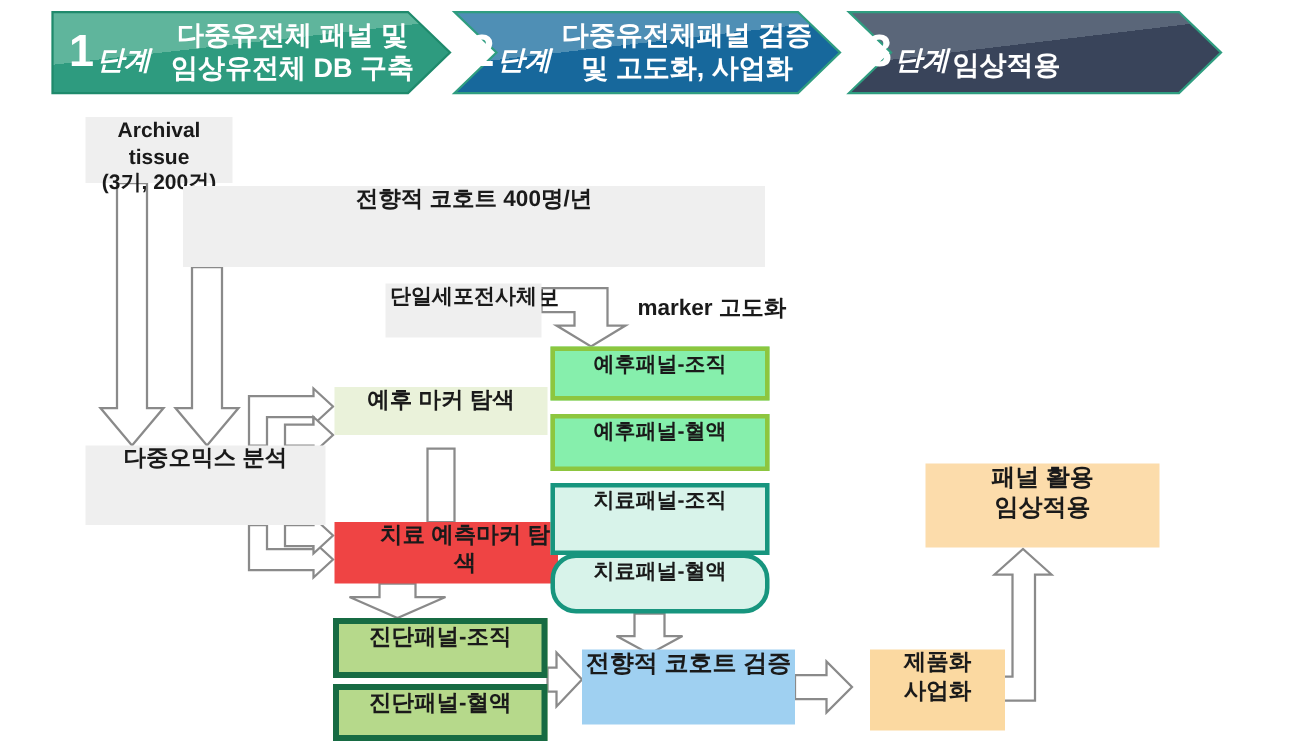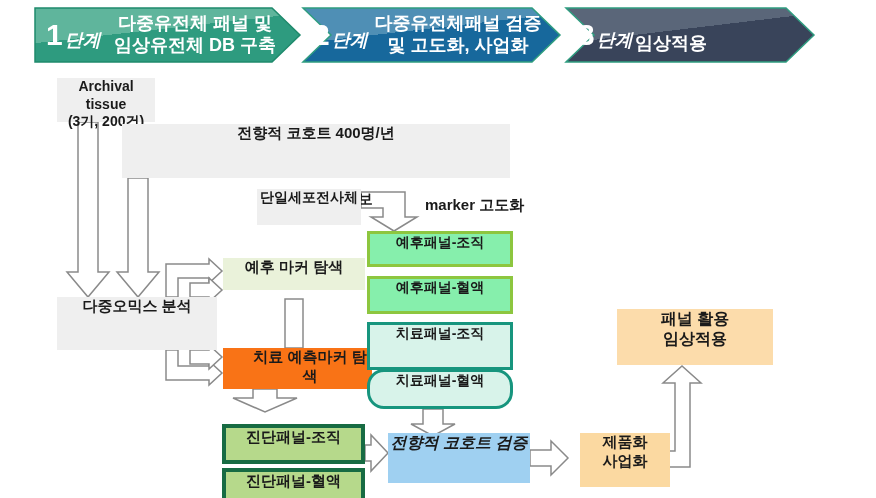--- a/index.html
+++ b/index.html
@@ -13,21 +13,21 @@
     text-align:center;font-weight:700;line-height:1.25;box-sizing:border-box;z-index:2;
   }
   .gray{background:#efefef;}
   .banner-text{position:absolute;z-index:3;color:#fff;display:flex;align-items:center;}
   .stage-num{font-size:30px;font-weight:700;line-height:1;}
   .stage-step{font-size:18px;font-weight:700;margin-left:2px;padding-top:10px;font-style:italic;}
   .stage-title{font-size:18px;font-weight:700;line-height:1.2;text-align:center;}
   .fs14{font-size:14px;} .fs15{font-size:15px;} .fs16{font-size:16px;}
   .panel-g{background:#86efac;border:3px solid #8dc63f;}
   .panel-t{background:#d8f3ea;border:3px solid #17957e;}
-  .panel-d{background:#b6d98b;border:4px solid #176b43;margin-top:12px;}
+  .panel-d{background:#b6d98b;border:4px solid #176b43;}
   .blue{background:#9fd0f1;}
   .orange1{background:#fbd9a1;}
   .orange2{background:#fcdcab;}
   .label{position:absolute;font-weight:700;z-index:2;}
 </style>
 </head>
 <body>
 
 <div id="canvas">
 
@@ -122,21 +122,21 @@
   <div class="label fs15" style="left:425px;top:196px;">marker 고도화</div>
 
   <div class="box gray fs15" style="left:57px;top:297px;width:160px;height:53px;">
     <span>다중오믹스 분석</span>
   </div>
 
   <div class="box fs15" style="left:223px;top:258px;width:142px;height:32px;background:#eaf2da;">
     <span>예후 마커 탐색</span>
   </div>
 
-  <div class="box fs15" style="left:223px;top:348px;width:149px;height:41px;background:#f97316;padding-left:25px;">
+  <div class="box fs15" style="left:223px;top:348px;width:149px;height:41px;background:#ef4444;padding-left:25px;">
     <span>치료 예측마커 탐색</span>
   </div>
 
   <div class="box panel-g fs14" style="left:367px;top:231px;width:146px;height:36px;">
     <span>예후패널-조직</span>
   </div>
   <div class="box panel-g fs14" style="left:367px;top:276px;width:146px;height:38px;">
     <span>예후패널-혈액</span>
   </div>
   <div class="box panel-t fs14" style="left:367px;top:322px;width:146px;height:48px;">
@@ -146,21 +146,21 @@
     <span>치료패널-혈액</span>
   </div>
 
   <div class="box panel-d fs15" style="left:222px;top:412px;width:143px;height:40px;">
     <span>진단패널-조직</span>
   </div>
   <div class="box panel-d fs15" style="left:222px;top:456px;width:143px;height:38px;">
     <span>진단패널-혈액</span>
   </div>
 
-  <div class="box blue fs16" style="left:388px;top:433px;width:142px;height:50px;font-style:italic;">
+  <div class="box blue fs16" style="left:388px;top:433px;width:142px;height:50px;">
     <span>전향적 코호트 검증</span>
   </div>
 
   <div class="box orange1 fs15" style="left:580px;top:433px;width:90px;height:54px;">
     <span>제품화</span>
     <span>사업화</span>
   </div>
 
   <div class="box orange2 fs16" style="left:617px;top:309px;width:156px;height:56px;">
     <span>패널 활용</span>

